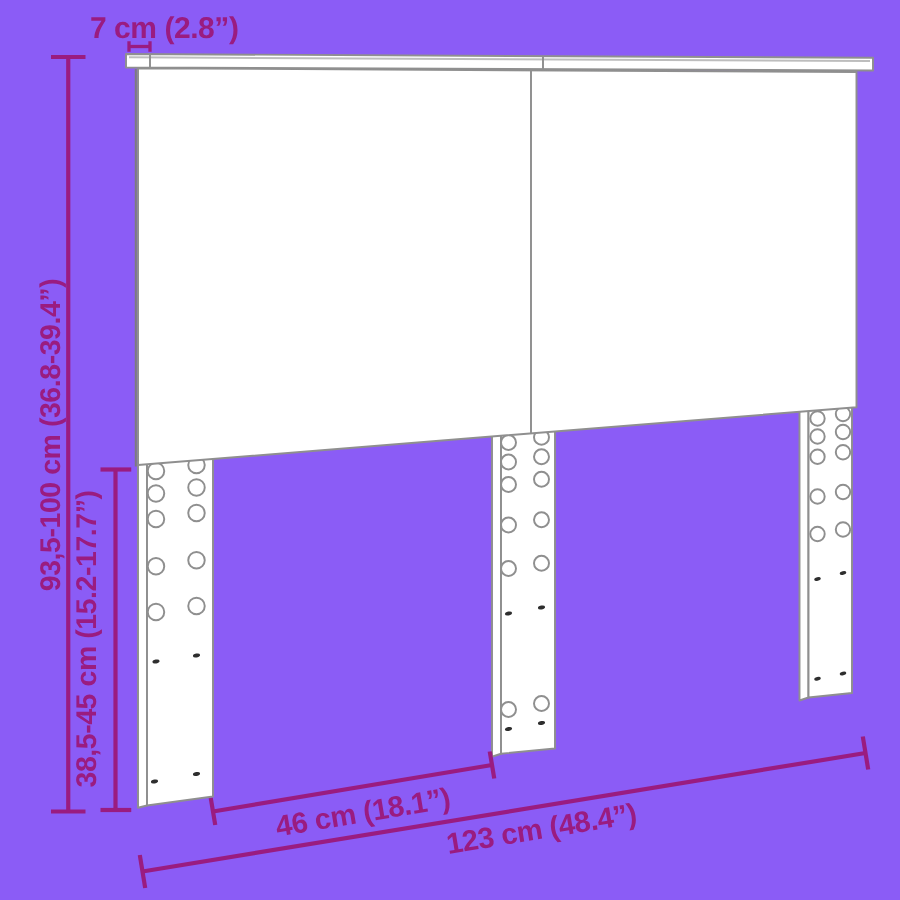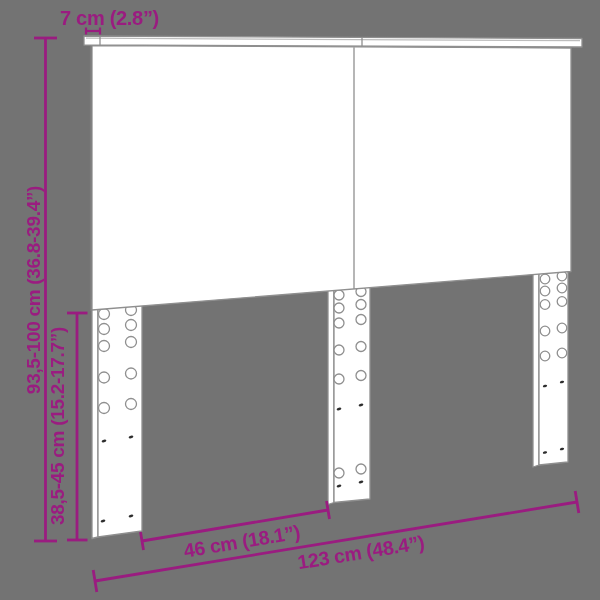--- a/index.html
+++ b/index.html
@@ -1,19 +1,19 @@
 <!DOCTYPE html>
 <html><head>
 <meta charset="utf-8">
 <style>
   html,body{margin:0;padding:0;background:#ffffff;}
   .stage{
     position:relative;
     width:600px;height:600px;
-    background:#737373;
+    background:#8b5cf6;
     overflow:hidden;
     font-family:"Liberation Sans", sans-serif;
   }
   svg{display:block;}
   .dim-text{
     font-family:"Liberation Sans", sans-serif;
     font-weight:700;
     letter-spacing:-0.3px;
   }
 </style>

